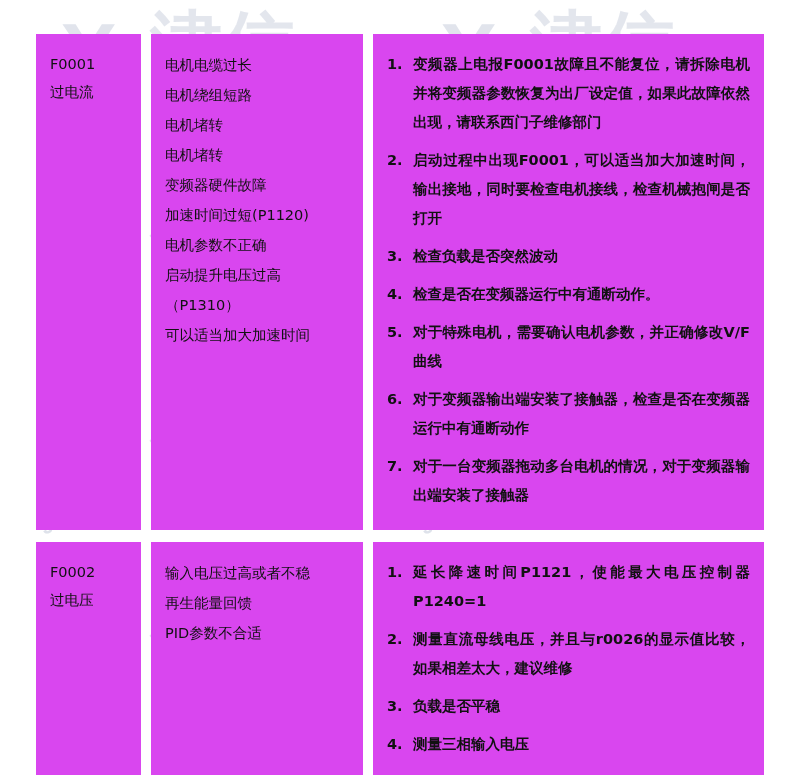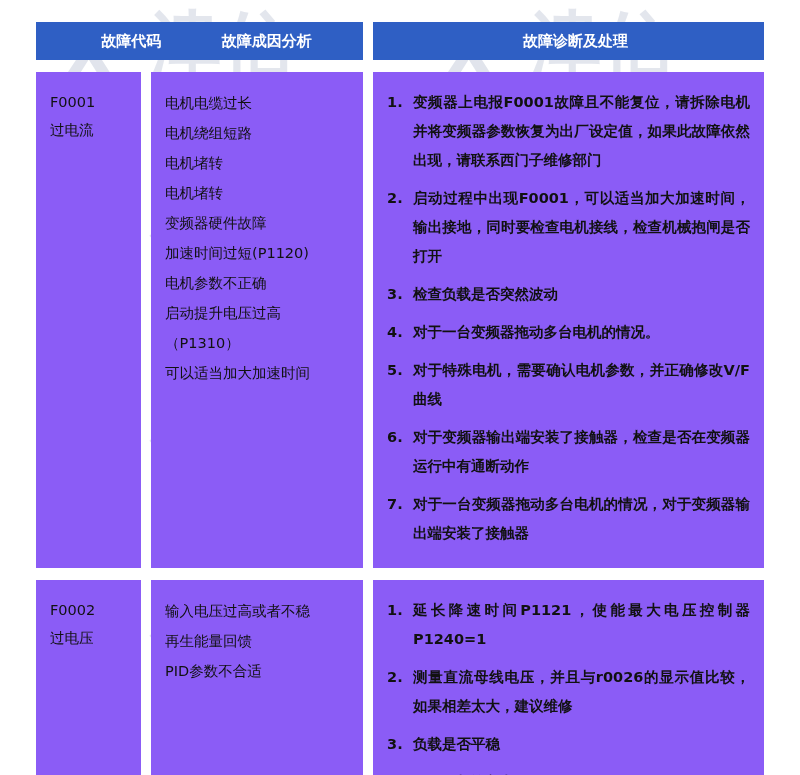--- a/index.html
+++ b/index.html
@@ -79,21 +79,21 @@
     line-height: 38px;
     padding-left: 14px !important;
     white-space: nowrap;
   }
   .hdr-gap {
     background: transparent;
     width: 10px;
   }
 
   .cell {
-    background: #8b5cf6;
+    background: #d946ef;
     font-family: "DejaVu Sans", sans-serif;
     font-size: 14.5px;
     color: #111111;
     padding: 16px 14px 20px 14px !important;
   }
   .cell.code {
     padding-left: 14px !important;
   }
   .col-gap {
     background: transparent;
@@ -174,29 +174,20 @@
 <table id="doc-table">
   <colgroup>
     <col style="width:105px">
     <col style="width:10px">
     <col style="width:212px">
     <col style="width:10px">
     <col style="width:391px">
   </colgroup>
 
   <tbody>
-      <tr>
-    <th class="hdr" colspan="3">
-      <span>故障代码</span>
-      <span style="display:inline-block;width:50px"></span>
-      <span>故障成因分析</span>
-    </th>
-    <td class="hdr-gap"></td>
-    <th class="hdr">故障诊断及处理</th>
-  </tr>
 
   <tr class="row-gap">
     <td colspan="5"></td>
   </tr>
 
   <tr>
     <td class="cell code">
       <div class="code-line">F0001</div>
       <div class="code-line">过电流</div>
     </td>
@@ -212,21 +203,21 @@
       <div class="cause-line">启动提升电压过高</div>
       <div class="cause-line">（P1310）</div>
       <div class="cause-line">可以适当加大加速时间</div>
     </td>
     <td class="col-gap"></td>
     <td class="cell">
       <ol class="steps">
         <li>变频器上电报F0001故障且不能复位，请拆除电机并将变频器参数恢复为出厂设定值，如果此故障依然出现，请联系西门子维修部门</li>
         <li>启动过程中出现F0001，可以适当加大加速时间，输出接地，同时要检查电机接线，检查机械抱闸是否打开</li>
         <li>检查负载是否突然波动</li>
-        <li>对于一台变频器拖动多台电机的情况。</li>
+        <li>检查是否在变频器运行中有通断动作。</li>
         <li>对于特殊电机，需要确认电机参数，并正确修改V/F曲线</li>
         <li>对于变频器输出端安装了接触器，检查是否在变频器运行中有通断动作</li>
         <li>对于一台变频器拖动多台电机的情况，对于变频器输出端安装了接触器</li>
       </ol>
     </td>
   </tr>
 
   <tr class="row-gap">
     <td colspan="5"></td>
   </tr>

